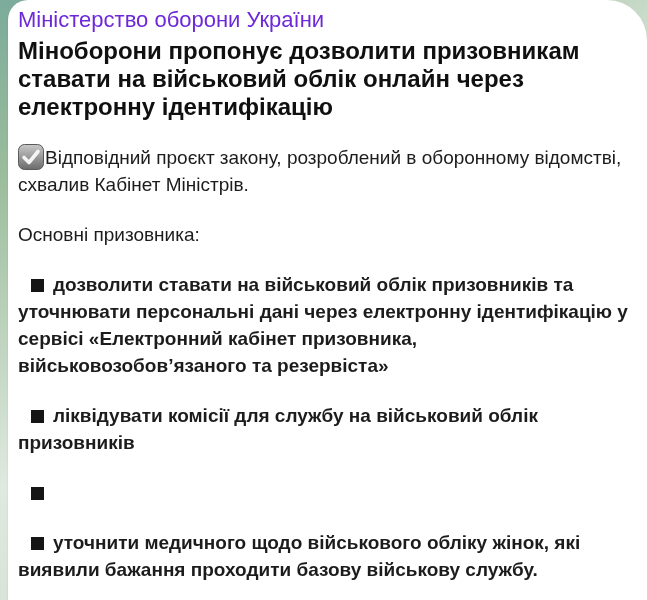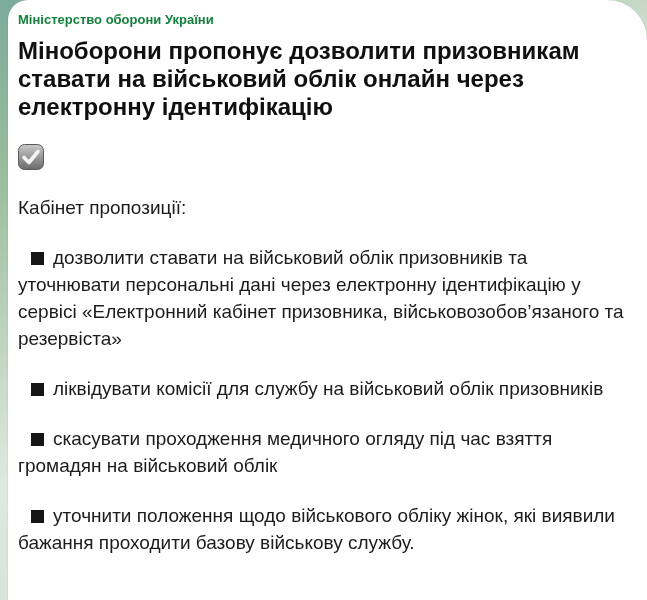--- a/index.html
+++ b/index.html
@@ -25,41 +25,42 @@
     right: 0;
     bottom: 0;
     background: #ffffff;
     border-radius: 20px 40px 0 0;
     box-shadow: 0 1px 2px rgba(0,0,0,0.12);
   }
   .bubble-content {
     padding: 8px 16px 12px 10px;
   }
   .channel-name {
-    font-size: 13px;
+    font-size: 22px;
     line-height: 24px;
-    font-weight: 700;
-    color: #15803d;
+    font-weight: 400;
+    color: #6d28d9;
     cursor: pointer;
   }
   .headline {
     font-size: 24px;
     line-height: 28px;
     font-weight: 700;
     color: #101010;
     margin-top: 5px;
   }
   .para {
     font-size: 19px;
     line-height: 27px;
     color: #1c1c1c;
     margin-top: 23px;
   }
   .para.bulleted {
     text-indent: 13px;
+    font-weight: bold;
   }
   .check-emoji {
     display: inline-block;
     width: 26px;
     height: 26px;
     vertical-align: -6px;
     margin-right: 1px;
   }
   .square-bullet {
     display: inline-block;
@@ -88,35 +89,35 @@
         <svg viewBox="0 0 26 26" width="26" height="26" aria-hidden="true">
           <defs>
             <linearGradient id="checkbox-grad" x1="0" y1="0" x2="0" y2="1">
               <stop offset="0" stop-color="#c9c9c9"></stop>
               <stop offset="1" stop-color="#6b6b6b"></stop>
             </linearGradient>
           </defs>
           <rect x="0.5" y="0.5" width="25" height="25" rx="6" fill="url(#checkbox-grad)" stroke="#5a5a5a" stroke-width="1"></rect>
           <path d="M6 13.5 L11 18.5 L20 7.5" fill="none" stroke="#f4f4f4" stroke-width="3.6" stroke-linecap="round" stroke-linejoin="round"></path>
         </svg>
-      </span>
+      </span><span>Відповідний проєкт закону, розроблений в оборонному відомстві, схвалив Кабінет Міністрів.</span>
     </div>
 
-    <div class="para">Кабінет пропозиції:</div>
+    <div class="para">Основні призовника:</div>
 
     <div class="para bulleted">
       <span class="square-bullet"></span><span>дозволити ставати на військовий облік призовників та уточнювати персональні дані через електронну ідентифікацію у сервісі «Електронний кабінет призовника, військовозобов’язаного та резервіста»</span>
     </div>
 
     <div class="para bulleted">
       <span class="square-bullet"></span><span>ліквідувати комісії для службу на військовий облік призовників</span>
     </div>
 
     <div class="para bulleted">
-      <span class="square-bullet"></span><span>скасувати проходження медичного огляду під час взяття громадян на військовий облік</span>
+      <span class="square-bullet"></span>
     </div>
 
     <div class="para bulleted">
-      <span class="square-bullet"></span><span>уточнити положення щодо військового обліку жінок, які виявили бажання проходити базову військову службу.</span>
+      <span class="square-bullet"></span><span>уточнити медичного щодо військового обліку жінок, які виявили бажання проходити базову військову службу.</span>
     </div>
 
   </div>
 </div>
 
 </body></html>

